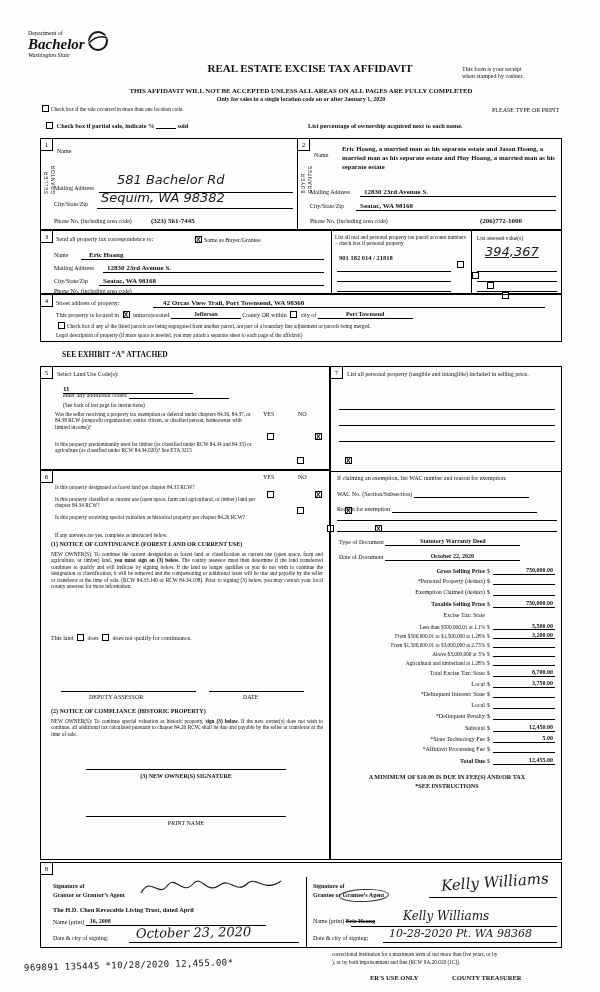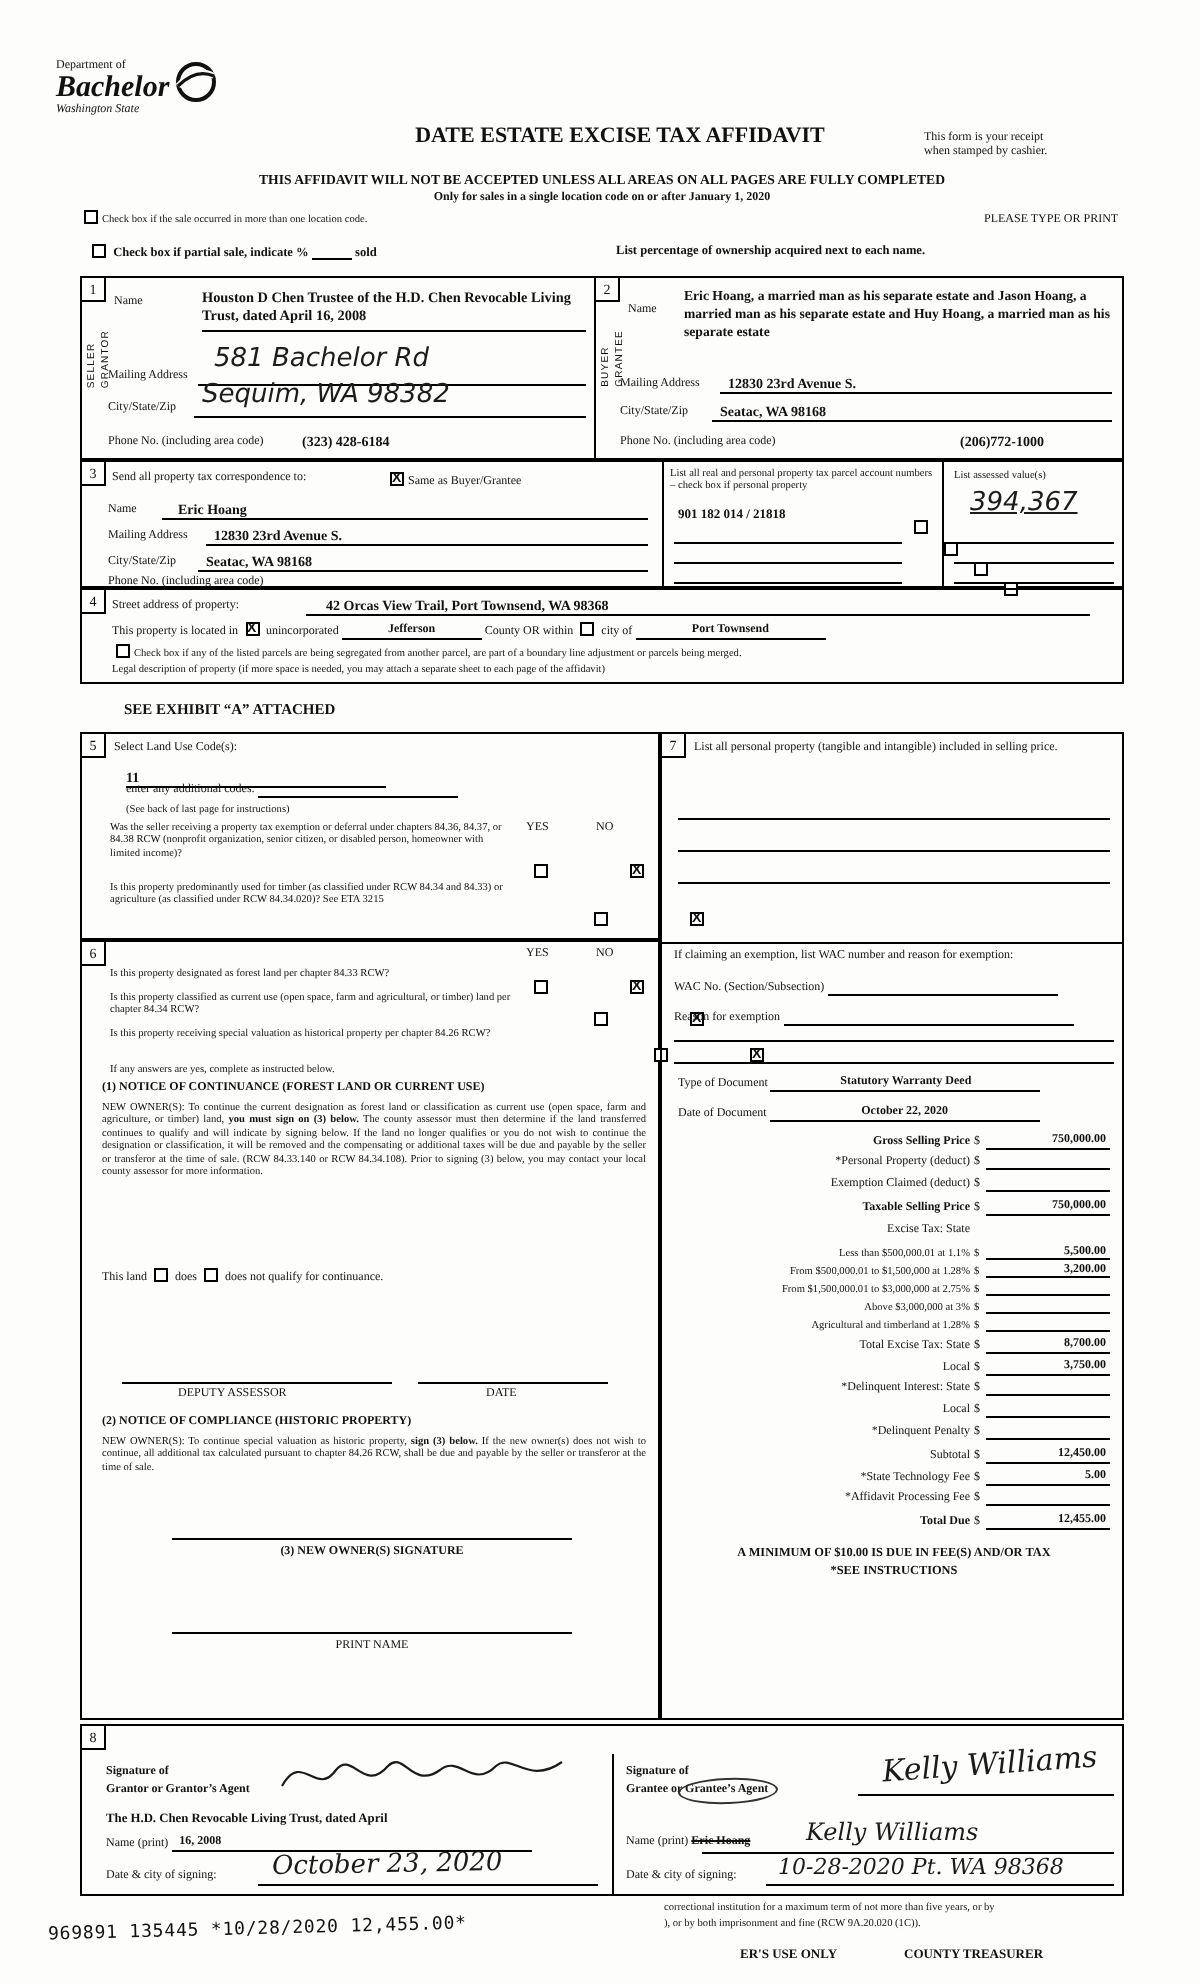--- a/index.html
+++ b/index.html
@@ -51,21 +51,21 @@
         <div class="f6 i">Washington State</div>
       </div>
       <svg width="22" height="22" viewBox="0 0 22 22">
         <circle cx="11" cy="11" r="9" fill="none" stroke="#111" stroke-width="2"></circle>
         <path d="M2 13 Q11 3 20 8" fill="none" stroke="#fdfdfb" stroke-width="3"></path>
         <path d="M2 13 Q11 4 20 8" fill="none" stroke="#111" stroke-width="1.6"></path>
       </svg>
     </div>
   </div>
 
-  <div class="abs ctr b" style="left:150px; top:62px; width:320px; font-size:11px;">DATE ESTATE EXCISE TAX AFFIDAVIT</div>
+  <div class="abs ctr b" style="left:150px; top:62px; width:320px; font-size:11px;">REAL ESTATE EXCISE TAX AFFIDAVIT</div>
   <div class="abs f6" style="left:462px; top:66px; width:112px;">
     <div>This form is your receipt</div>
     <div>when stamped by cashier.</div>
   </div>
   <div class="abs ctr b" style="left:40px; top:87px; width:522px; font-size:6.8px;">THIS AFFIDAVIT WILL NOT BE ACCEPTED UNLESS ALL AREAS ON ALL PAGES ARE FULLY COMPLETED</div>
   <div class="abs ctr b" style="left:40px; top:96px; width:522px; font-size:6px;">Only for sales in a single location code on or after January 1, 2020</div>
 
   <div class="abs f5" style="left:40px; top:105px; width:145px;">
     <span class="cb"></span><span>Check box if the sale occurred in more than one location code.</span>
   </div>
@@ -75,33 +75,32 @@
     <span class="cb"></span>
     <span>Check box if partial sale, indicate %</span>
     <span class="ul" style="width:20px;"></span>
     <span>sold</span>
   </div>
   <div class="abs b" style="left:308px; top:122px; font-size:6.3px;">List percentage of ownership acquired next to each name.</div>
 
   <div class="abs box" style="left:40px; top:138px; width:258px; height:92px;">
     <div class="numbox">1</div>
     <div class="abs f6" style="left:16px; top:9px;">Name</div>
-    <div class="abs b" style="left:60px; top:6px; width:192px; font-size:7.2px; line-height:9px; border-bottom:1px solid #000; padding-bottom:2px;">Houston D Chen Trustee of the H.D. Chen Revocable Living Trust, dated April 16, 2008</div>
     <div class="abs" style="left:2px; top:26px; display:flex; gap:1px;">
       <span class="vert">SELLER</span>
       <span class="vert">GRANTOR</span>
     </div>
     <div class="abs f6" style="left:13px; top:46px;">Mailing Address</div>
     <div class="hline" style="left:58px; top:53px; width:194px;"></div>
-    <div class="abs hw" style="left:66px; top:33px; font-size:13px;text-align:right;">581 Bachelor Rd</div>
+    <div class="abs hw" style="left:76px; top:33px; font-size:13px;text-align:right;">581 Bachelor Rd</div>
     <div class="abs f6" style="left:13px; top:62px;">City/State/Zip</div>
     <div class="hline" style="left:56px; top:69px; width:196px;"></div>
     <div class="abs hw" style="left:60px; top:51px; font-size:13px;">Sequim, WA 98382</div>
     <div class="abs f6" style="left:13px; top:79px;">Phone No. (including area code)</div>
-    <div class="abs b f7" style="left:110px; top:78px;">(323) 428-6184</div>
+    <div class="abs b f7" style="left:110px; top:78px;">(323) 561-7445</div>
   </div>
 
   <div class="abs box" style="left:297px; top:138px; width:265px; height:92px;">
     <div class="numbox">2</div>
     <div class="abs f6" style="left:16px; top:13px;">Name</div>
     <div class="abs b" style="left:44px; top:5px; width:216px; font-size:6.8px; line-height:9px;">Eric Hoang, a married man as his separate estate and Jason Hoang, a married man as his separate estate and Huy Hoang, a married man as his separate estate</div>
     <div class="abs" style="left:2px; top:26px; display:flex; gap:1px;">
       <span class="vert">BUYER</span>
       <span class="vert">GRANTEE</span>
     </div>

